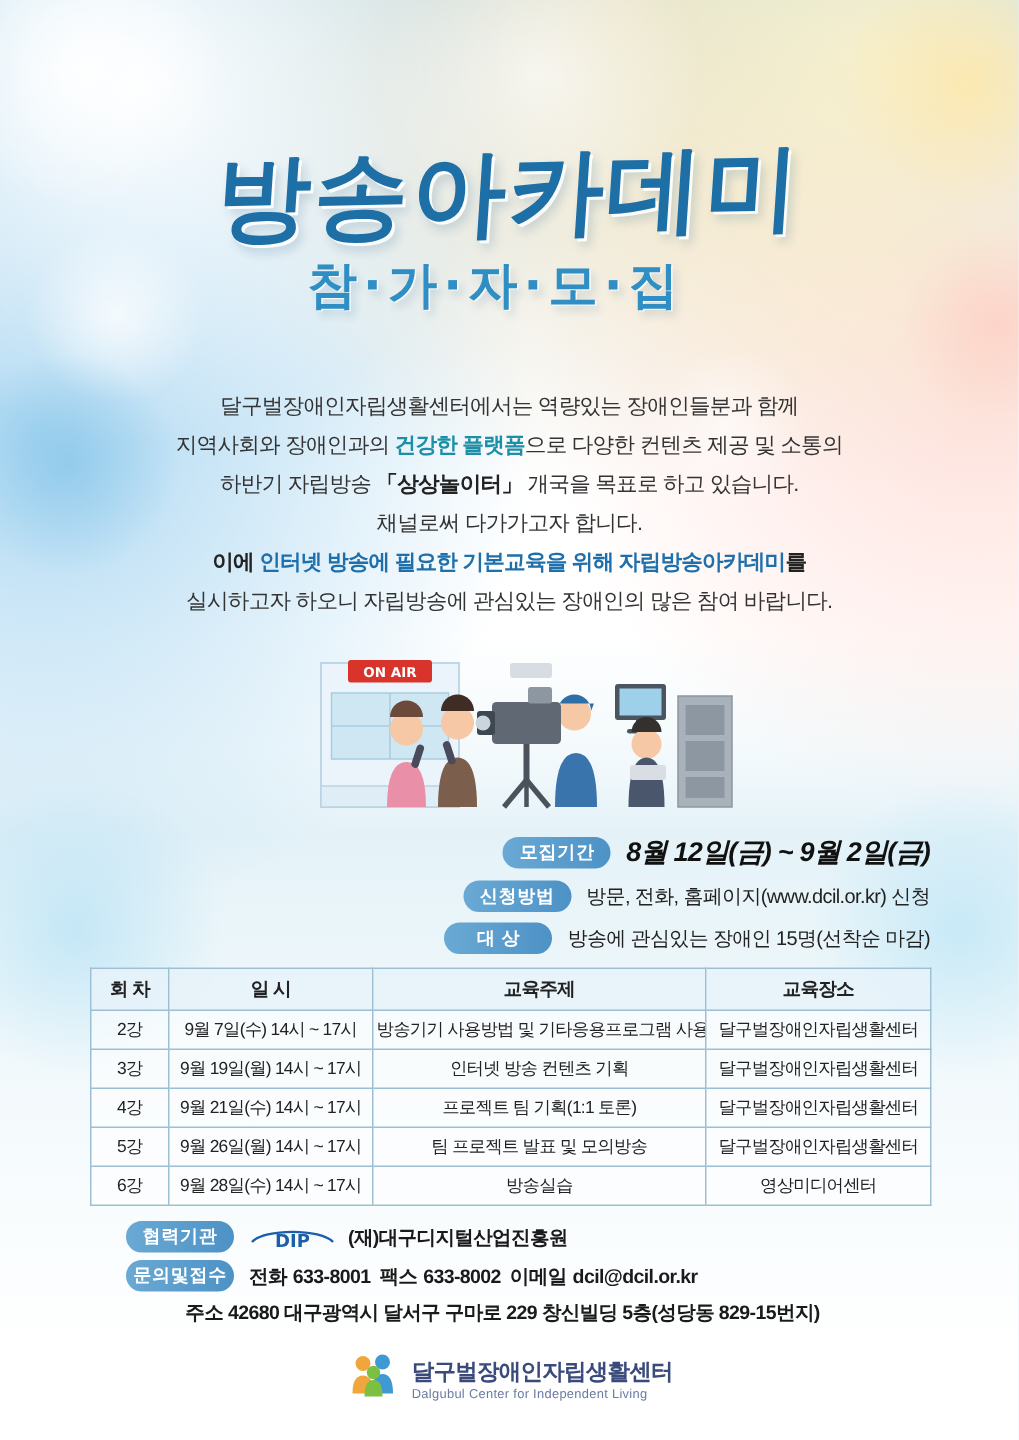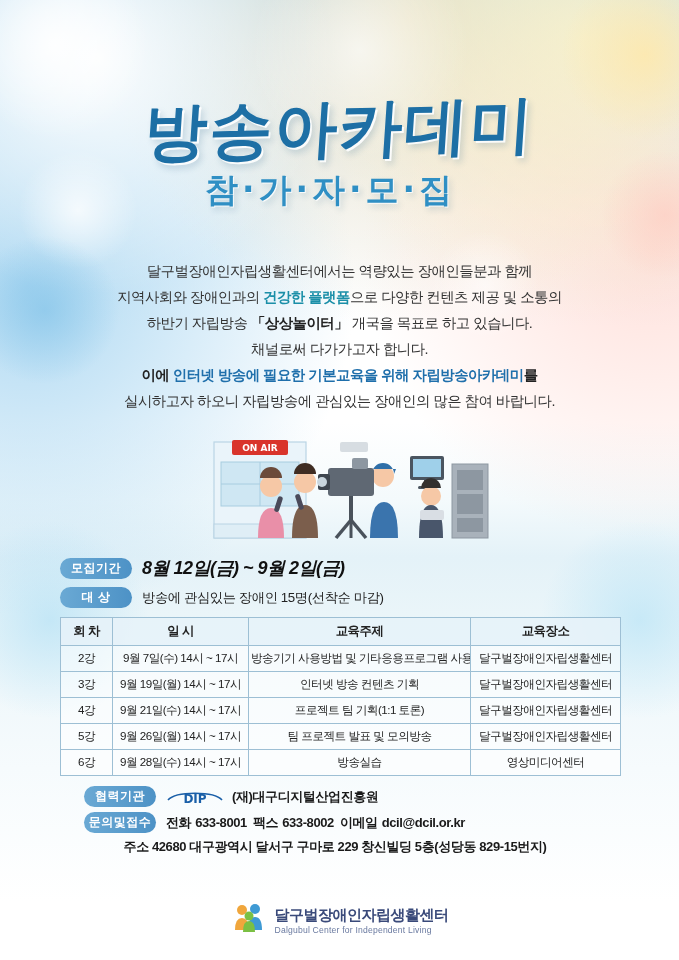--- a/index.html
+++ b/index.html
@@ -127,20 +127,21 @@
     position: absolute;
     left: 60px;
     top: 556px;
     width: 560px;
   }
 
   .info-row {
     display: flex;
     align-items: center;
     margin-bottom: 7px;
+    justify-content: flex-end;
   }
   .tag {
     flex: none;
     width: 72px;
     height: 21px;
     border-radius: 11px;
     background: linear-gradient(90deg, #6aa9d4 0%, #4d92c6 100%);
     color: #fff;
     font-size: 12px;
     font-weight: bold;
@@ -374,20 +375,24 @@
     </svg>
   </div>
 
   <div class="panel">
 
     <div class="info-row">
       <div class="tag">모집기간</div>
       <div class="info-text big">8월 12일(금) ~ 9월 2일(금)</div>
     </div>
 
+    <div class="info-row">
+      <div class="tag">신청방법</div>
+      <div class="info-text">방문, 전화, 홈페이지(www.dcil.or.kr) 신청</div>
+    </div>
 
     <div class="info-row">
       <div class="tag">대  상</div>
       <div class="info-text">방송에 관심있는 장애인 15명(선착순 마감)</div>
     </div>
 
     <table class="sched">
       <colgroup>
           <col class="c1">
           <col class="c2">

